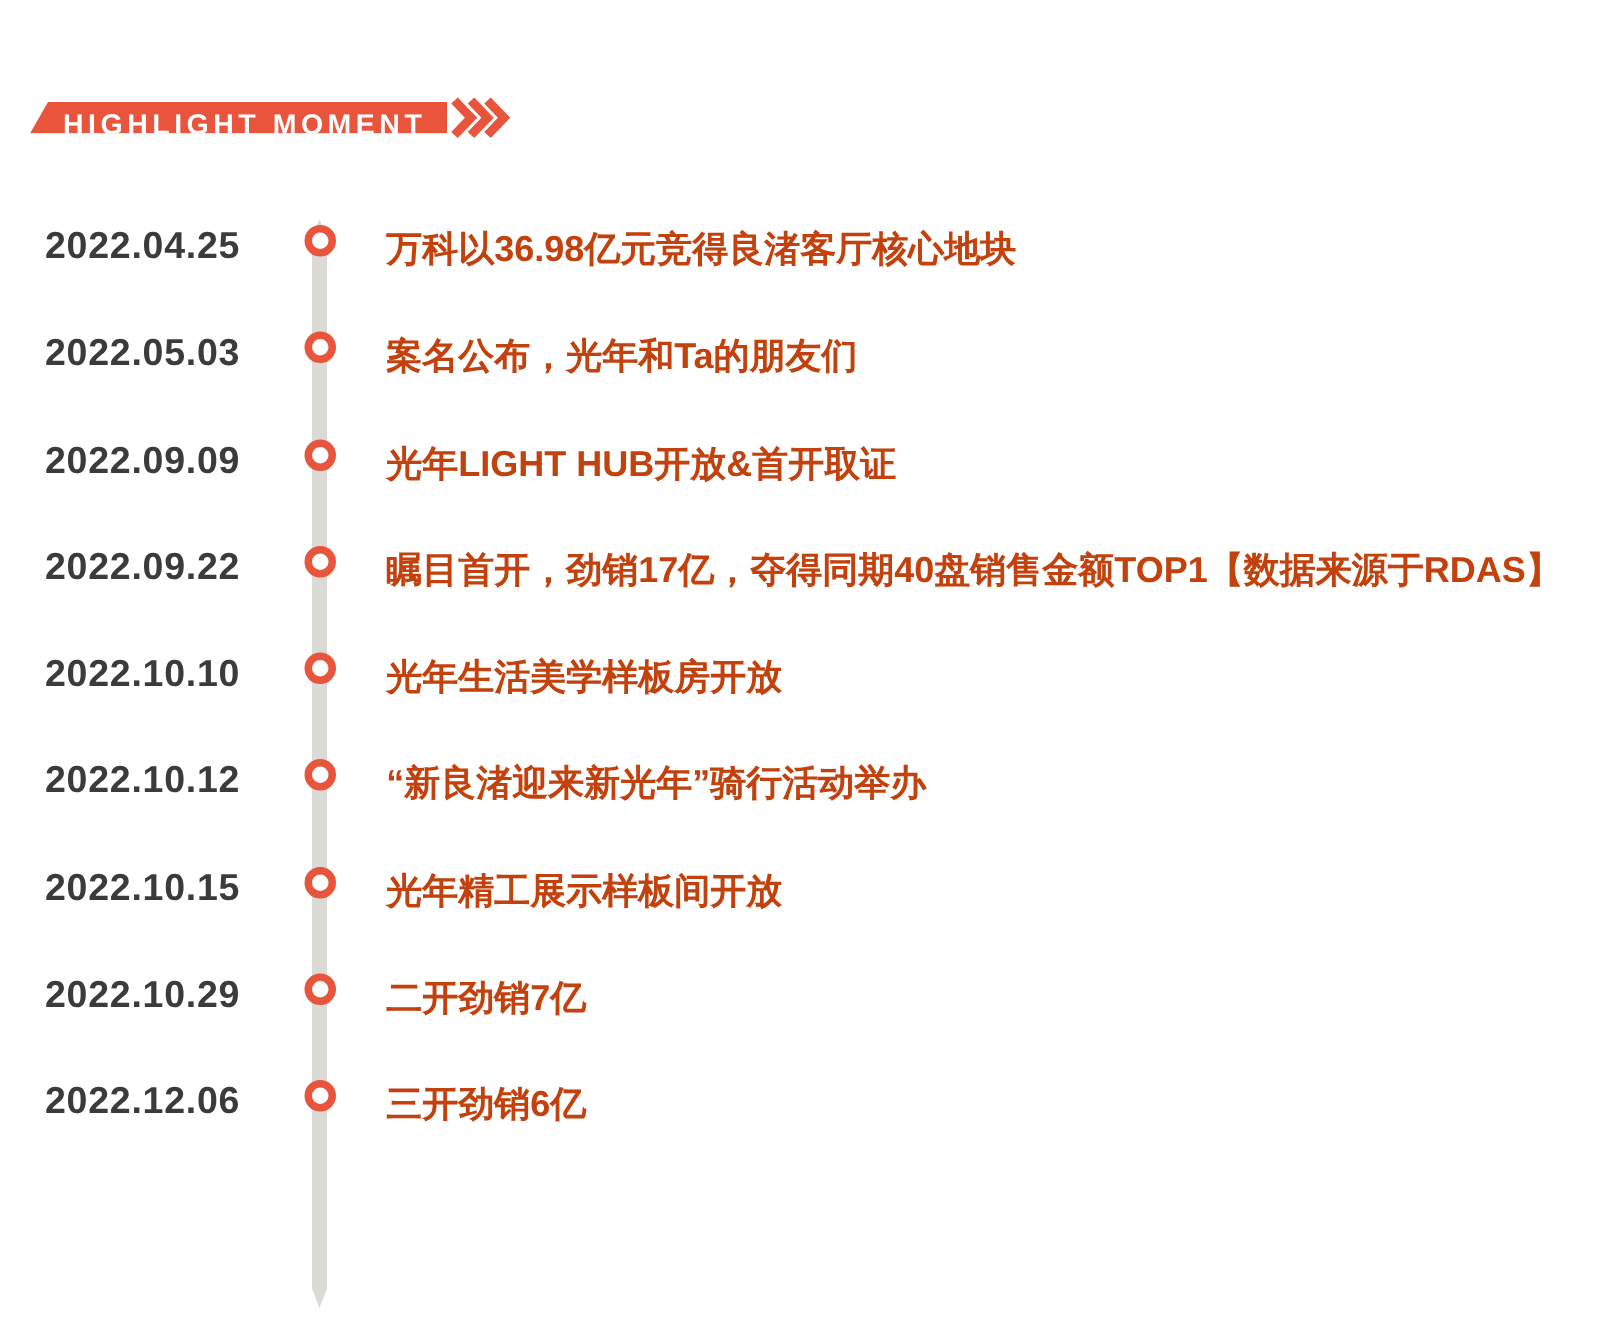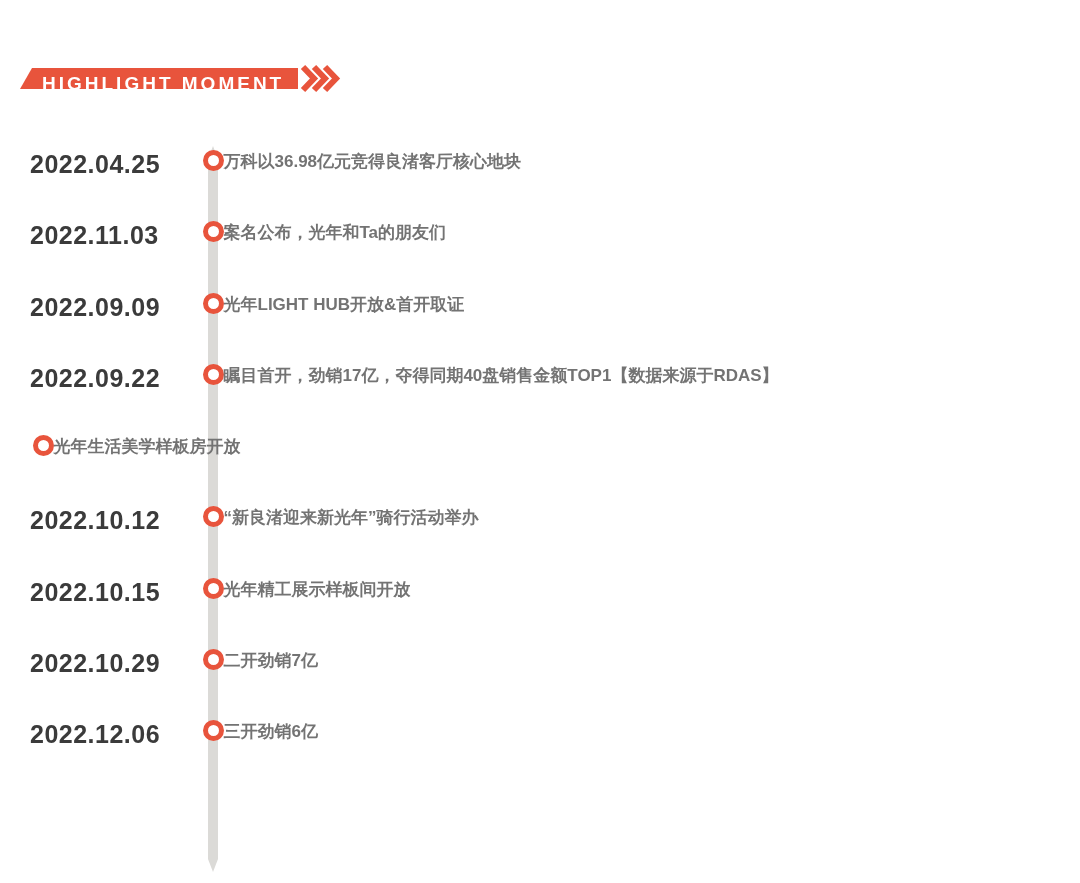--- a/index.html
+++ b/index.html
@@ -74,23 +74,24 @@
     flex: 0 0 auto;
     box-sizing: border-box;
     width: 21px;
     height: 21px;
     margin-left: 2.5px;
     border-radius: 50%;
     border: 5.5px solid #E8543C;
     background: #ffffff;
   }
   .event {
-    font-size: 17px;
+    margin-left: 34px;
+    font-size: 24px;
     font-weight: bold;
-    color: #737373;
+    color: #c2410c;
     white-space: nowrap;
   }
 </style>
 </head>
 <body>
 
 <div class="header">
   <div class="ribbon">
     <span>HIGHLIGHT MOMENT</span>
   </div>
@@ -104,38 +105,39 @@
 <div class="timeline-line"></div>
 
 <div class="rows" id="rows">
   <div class="row">
     <span class="date">2022.04.25</span>
     <span class="marker"></span>
     <span class="event">万科以36.98亿元竞得良渚客厅核心地块</span>
   </div>
 
   <div class="row">
-    <span class="date">2022.11.03</span>
+    <span class="date">2022.05.03</span>
     <span class="marker"></span>
     <span class="event">案名公布，光年和Ta的朋友们</span>
   </div>
 
   <div class="row">
     <span class="date">2022.09.09</span>
     <span class="marker"></span>
     <span class="event">光年LIGHT HUB开放&amp;首开取证</span>
   </div>
 
   <div class="row">
     <span class="date">2022.09.22</span>
     <span class="marker"></span>
     <span class="event">瞩目首开，劲销17亿，夺得同期40盘销售金额TOP1【数据来源于RDAS】</span>
   </div>
 
   <div class="row">
+    <span class="date">2022.10.10</span>
     <span class="marker"></span>
     <span class="event">光年生活美学样板房开放</span>
   </div>
 
   <div class="row">
     <span class="date">2022.10.12</span>
     <span class="marker"></span>
     <span class="event">“新良渚迎来新光年”骑行活动举办</span>
   </div>
 

